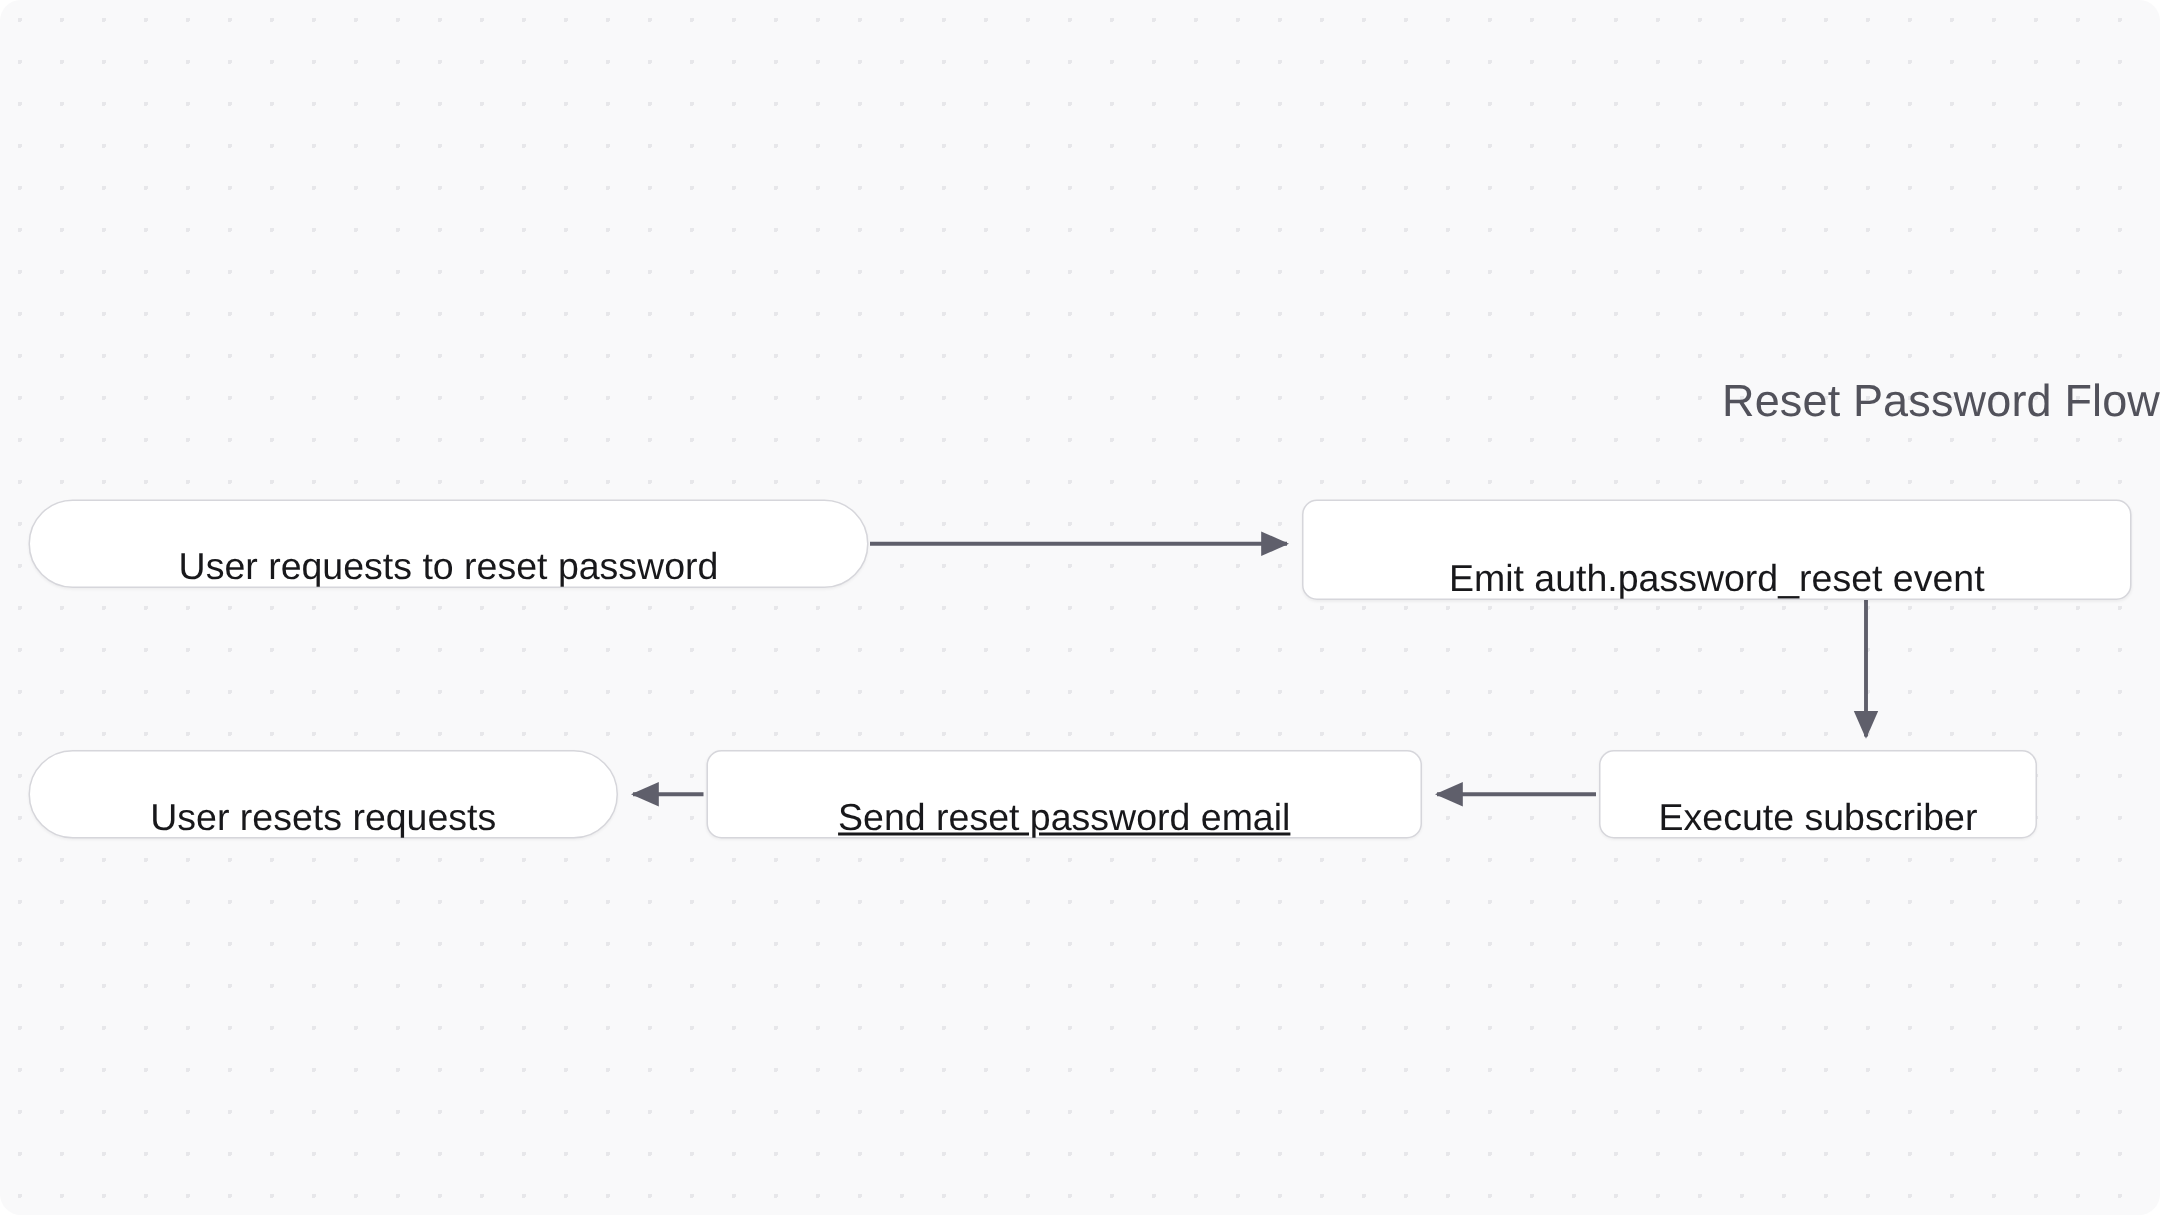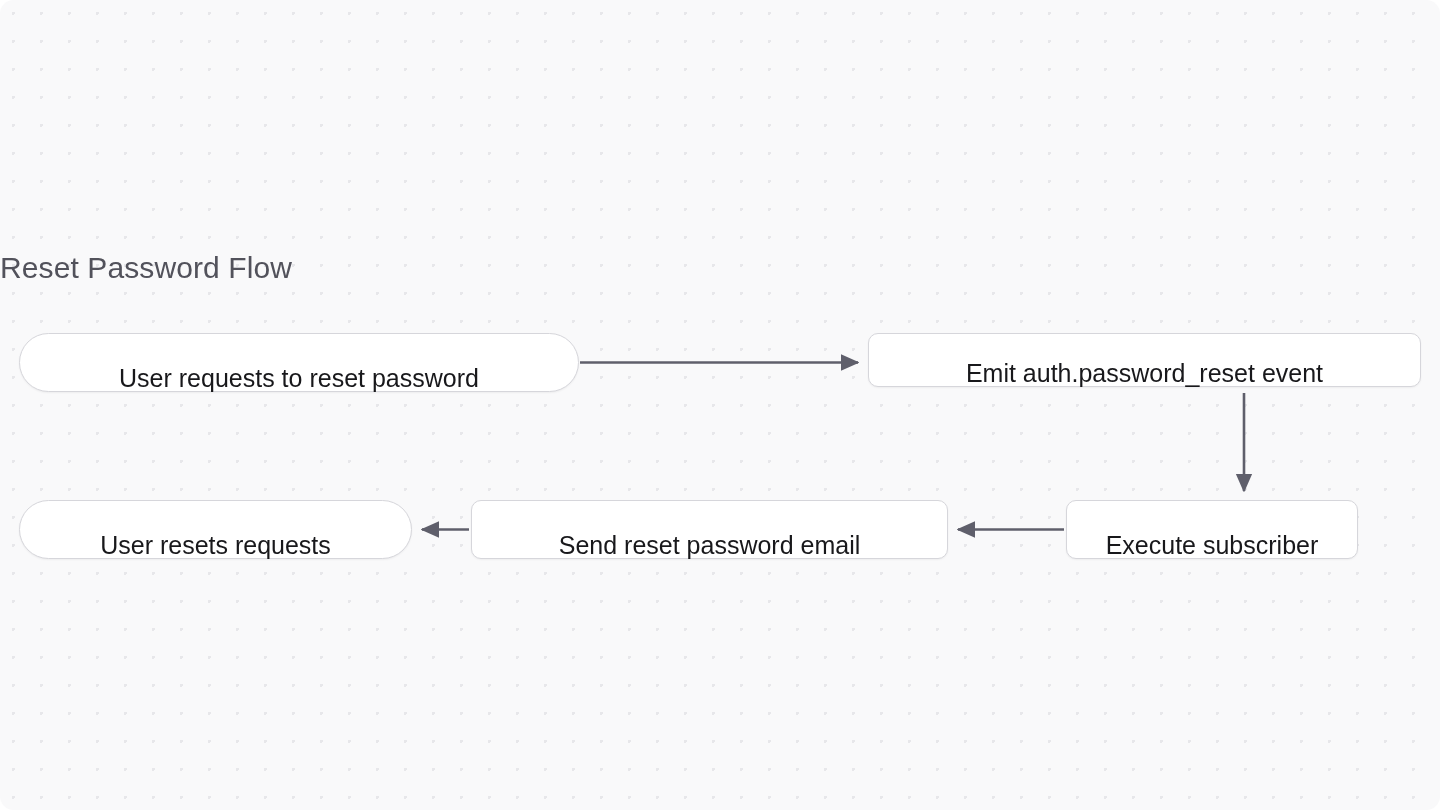--- a/index.html
+++ b/index.html
@@ -34,21 +34,21 @@
     width: 1440px;
     height: 810px;
     pointer-events: none;
   }
 
   #diagram-title {
     position: absolute;
     left: 0;
     top: 251px;
     width: 1440px;
-    text-align: left;
+    text-align: right;
     font-size: 30px;
     font-weight: 400;
     color: #52525b;
     letter-spacing: 0.1px;
     white-space: nowrap;
   }
 
   .node {
     position: absolute;
     box-sizing: border-box;
@@ -67,27 +67,27 @@
 
   .node.terminal { border-radius: 999px; }
   .node.process  { border-radius: 10px; }
 
   .node-label { display: block; }
 
   #node-request {
     left: 19px;  top: 333px;  width: 560px;  height: 59px;
   }
   #node-emit {
-    left: 868px; top: 333px;  width: 553px;  height: 54px;
+    left: 868px; top: 333px;  width: 553px;  height: 67px;
   }
   #node-execute {
     left: 1066px; top: 500px; width: 292px;  height: 59px;
   }
   #node-send-email {
-    left: 471px; top: 500px;  width: 477px;  height: 59px;
+    left: 471px; top: 500px;  width: 477px;  height: 59px; text-decoration: underline;
   }
   #node-reset {
     left: 19px;  top: 500px;  width: 393px;  height: 59px;
   }
 </style>
 </head>
 <body>
 
 <div id="canvas">
 

